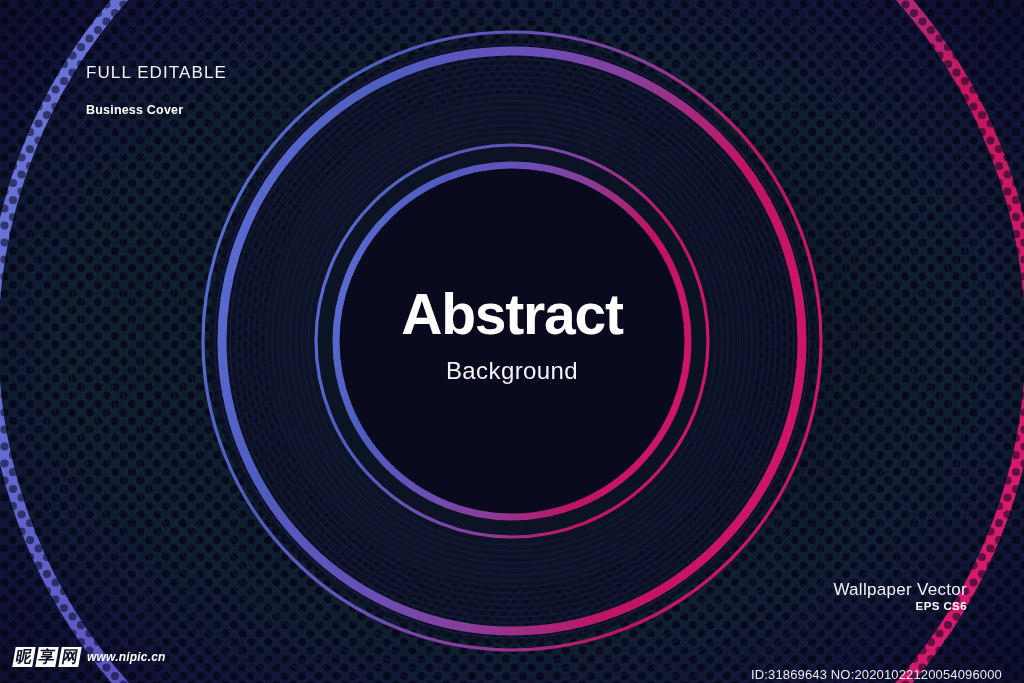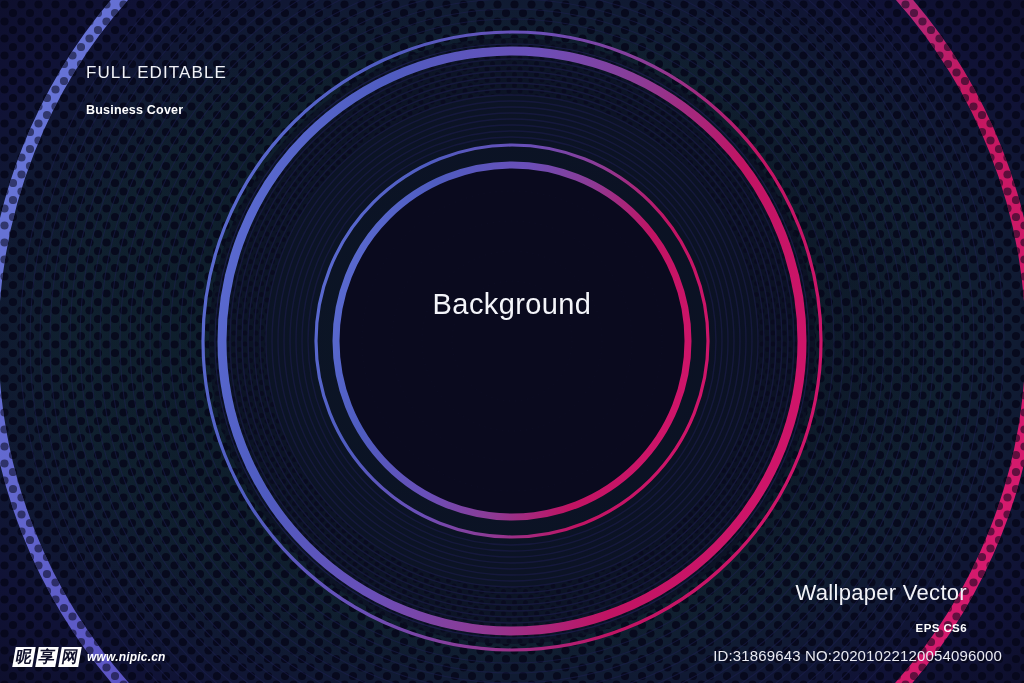--- a/index.html
+++ b/index.html
@@ -37,31 +37,31 @@
   }
 
   #center-block {
     left:0; right:0; top:285px; text-align:center;
   }
   #center-block .title {
     font-size:57px; font-weight:700; color:#ffffff;
     letter-spacing:-1.2px; line-height:1.05;
   }
   #center-block .subtitle {
-    font-size:29px; font-weight:400; color:#f4f5fa;
-    letter-spacing:.4px; margin-top:3px;
+    font-size:24px; font-weight:400; color:#f4f5fa;
+    letter-spacing:.4px; margin-top:12px;
   }
 
   #bottom-right-block { right:57px; top:580px; text-align:right; }
   #bottom-right-block .line1 {
-    font-size:22px; color:#f2f3f8; font-weight:400; letter-spacing:.3px;
+    font-size:17px; color:#f2f3f8; font-weight:400; letter-spacing:.3px;
   }
   #bottom-right-block .line2 {
     font-size:11.5px; color:#ffffff; font-weight:700;
-    letter-spacing:.4px; margin-top:16px;
+    letter-spacing:.4px; margin-top:0;
   }
 
   
   #footer {
     position:absolute; left:0; right:0; bottom:0; height:42px;
   }
   #wm-left {
     position:absolute; left:14px; top:6px;
     display:flex; align-items:center; gap:7px;
   }
@@ -75,22 +75,22 @@
     font-weight:700; font-size:16px;
     padding:2px 2px 1px 2px;
     line-height:1.05;
     transform:skewX(-10deg);
   }
   #wm-url {
     color:#ffffff; font-weight:700; font-style:italic;
     font-size:12px; letter-spacing:.2px;
   }
   #wm-id {
-    position:absolute; right:22px; top:6px;
-    color:#e9eaf2; font-size:15px; letter-spacing:.15px;
+    position:absolute; right:22px; top:26px;
+    color:#e9eaf2; font-size:13px; letter-spacing:.15px;
     font-family:"Liberation Sans", sans-serif;
   }
 </style>
 </head>
 <body>
 
 <div id="stage">
 
   <div id="art">
     <svg viewBox="0 0 1024 683" xmlns="http://www.w3.org/2000/svg" aria-hidden="true">
@@ -242,20 +242,21 @@
       <rect width="1024" height="683" fill="none"></rect>
     </svg>
   </div>
 
   <div class="overlay" id="top-left-block">
     <div class="line1">FULL EDITABLE</div>
     <div class="line2">Business Cover</div>
   </div>
 
   <div class="overlay" id="center-block">
+    <div class="title">Abstract</div>
     <div class="subtitle">Background</div>
   </div>
 
   <div class="overlay" id="bottom-right-block">
     <div class="line1">Wallpaper Vector</div>
     <div class="line2">EPS CS6</div>
   </div>
 
   <div id="footer">
     <div id="wm-left">

